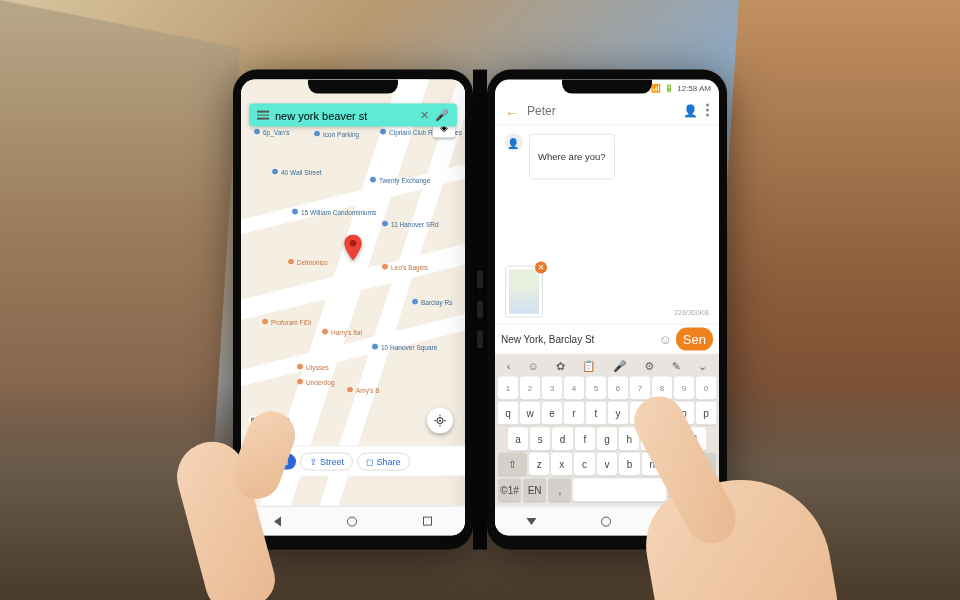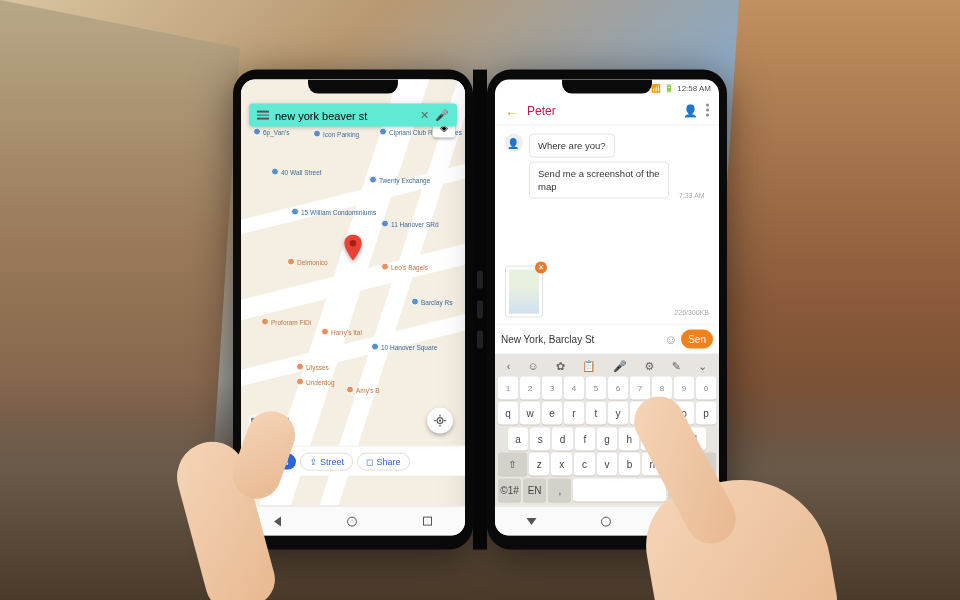--- a/index.html
+++ b/index.html
@@ -43,37 +43,37 @@
   .act-btn.primary { background:#2a66d8; color:#fff; border:none; }
   .navbar { height:30px; background:#fafafa; display:flex; align-items:center; justify-content:space-around; border-top:1px solid #e0e0e0; z-index:30; position:relative; }
   .nav-tri { width:0; height:0; border-top:5px solid transparent; border-bottom:5px solid transparent; border-right:7px solid #555; }
   .nav-cir { width:10px; height:10px; border:1.5px solid #555; border-radius:50%; }
   .nav-sq { width:9px; height:9px; border:1.5px solid #555; }
 
   
   .status-bar.r { color:#555; font-size:8px; }
   .chat-head { height:30px; display:flex; align-items:center; padding:0 10px; gap:8px; font-size:12px; border-bottom:1px solid #f0ede8; }
   .chat-head .back { color:#e8a030; font-size:14px; }
-  .chat-head .name { flex:1; font-weight:500; color:#be185d; }
+  .chat-head .name { flex:1; font-weight:500; color:#737373; }
   .chat-head .ic { color:#e8a030; font-size:12px; }
   .dots { display:flex; flex-direction:column; gap:2px; }
   .dots span{ width:3px; height:3px; background:#888; border-radius:50%;}
   .chat-body { flex:1; background:#fff; padding:8px 10px; font-size:9.5px; position:relative; }
   .msg-row { display:flex; gap:6px; margin-bottom:4px; }
   .avatar { width:18px; height:18px; border-radius:50%; background:#eee; display:flex; align-items:center; justify-content:center; color:#aaa; font-size:10px; flex:none; }
-  .bubble { background:#fff; border:1px solid #e8e4de; border-radius:4px; padding:5px 8px; max-width:140px; line-height:1.3; color:#333; }
+  .bubble { background:#fff; border:1px solid #e8e4de; border-radius:4px; padding:16px 8px; max-width:140px; line-height:1.3; color:#333; }
   .ts { font-size:7px; color:#aaa; align-self:flex-end; margin-left:4px; }
   .attach-prev { position:absolute; bottom:6px; left:10px; width:38px; height:52px; background:#fff; border:1px solid #e0e0e0; border-radius:3px; }
   .attach-prev::before { content:""; position:absolute; inset:3px; background:linear-gradient(#e8f0e0 40%,#d0e0f0); }
   .attach-del { position:absolute; top:-5px; right:-5px; width:12px; height:12px; background:#e8772a; border-radius:50%; color:#fff; font-size:8px; display:flex; align-items:center; justify-content:center; }
   .attach-size { position:absolute; bottom:8px; right:10px; font-size:7px; color:#aaa; }
   .compose { height:30px; border-top:1px solid #eee; display:flex; align-items:center; padding:0 6px; gap:4px; font-size:10px; }
   .compose .input { flex:1; color:#333; }
   .compose .emoji { color:#999; font-size:13px; }
-  .send-btn { background:#f0821e; color:#fff; font-size:10px; padding:4px 7px; border-radius:11px; font-weight:500; }
+  .send-btn { background:#f0821e; color:#fff; font-size:13px; padding:4px 7px; border-radius:11px; font-weight:500; }
 
   .kb { background:#e8e5e0; padding:4px 3px 2px; }
   .kb-tool { display:flex; justify-content:space-around; padding:2px 0 4px; font-size:11px; color:#666; }
   .kb-row { display:flex; gap:2px; margin-bottom:2.5px; justify-content:center; }
   .key { background:#fff; border-radius:3px; height:23px; flex:1; display:flex; align-items:center; justify-content:center; font-size:10px; color:#444; box-shadow:0 1px 0 rgba(0,0,0,.12); min-width:0; }
   .key.num { font-size:8px; color:#888; }
   .key.wide { flex:1.4; background:#d4d0ca; }
   .key.space { flex:4; }
   .key.dark { background:#d4d0ca; }
 
@@ -248,25 +248,20 @@
             <span></span>
             <span></span>
           </div>
       </div>
 
       <div class="chat-body">
         <div class="msg-row">
           <div class="avatar">👤</div>
           <div class="bubble">Where are you?</div>
         </div>
-        <div class="msg-row">
-          <div style="width:18px;flex:none"></div>
-          <div class="bubble">Send me a screenshot of the map</div>
-          <div class="ts">7:33 AM</div>
-        </div>
         <div class="attach-prev">
           <div class="attach-del">✕</div>
         </div>
         <div class="attach-size">226/300KB</div>
       </div>
 
       <div class="compose">
         <div class="input">New York, Barclay St</div>
         <div class="emoji">☺</div>
         <div class="send-btn">Sen</div>

